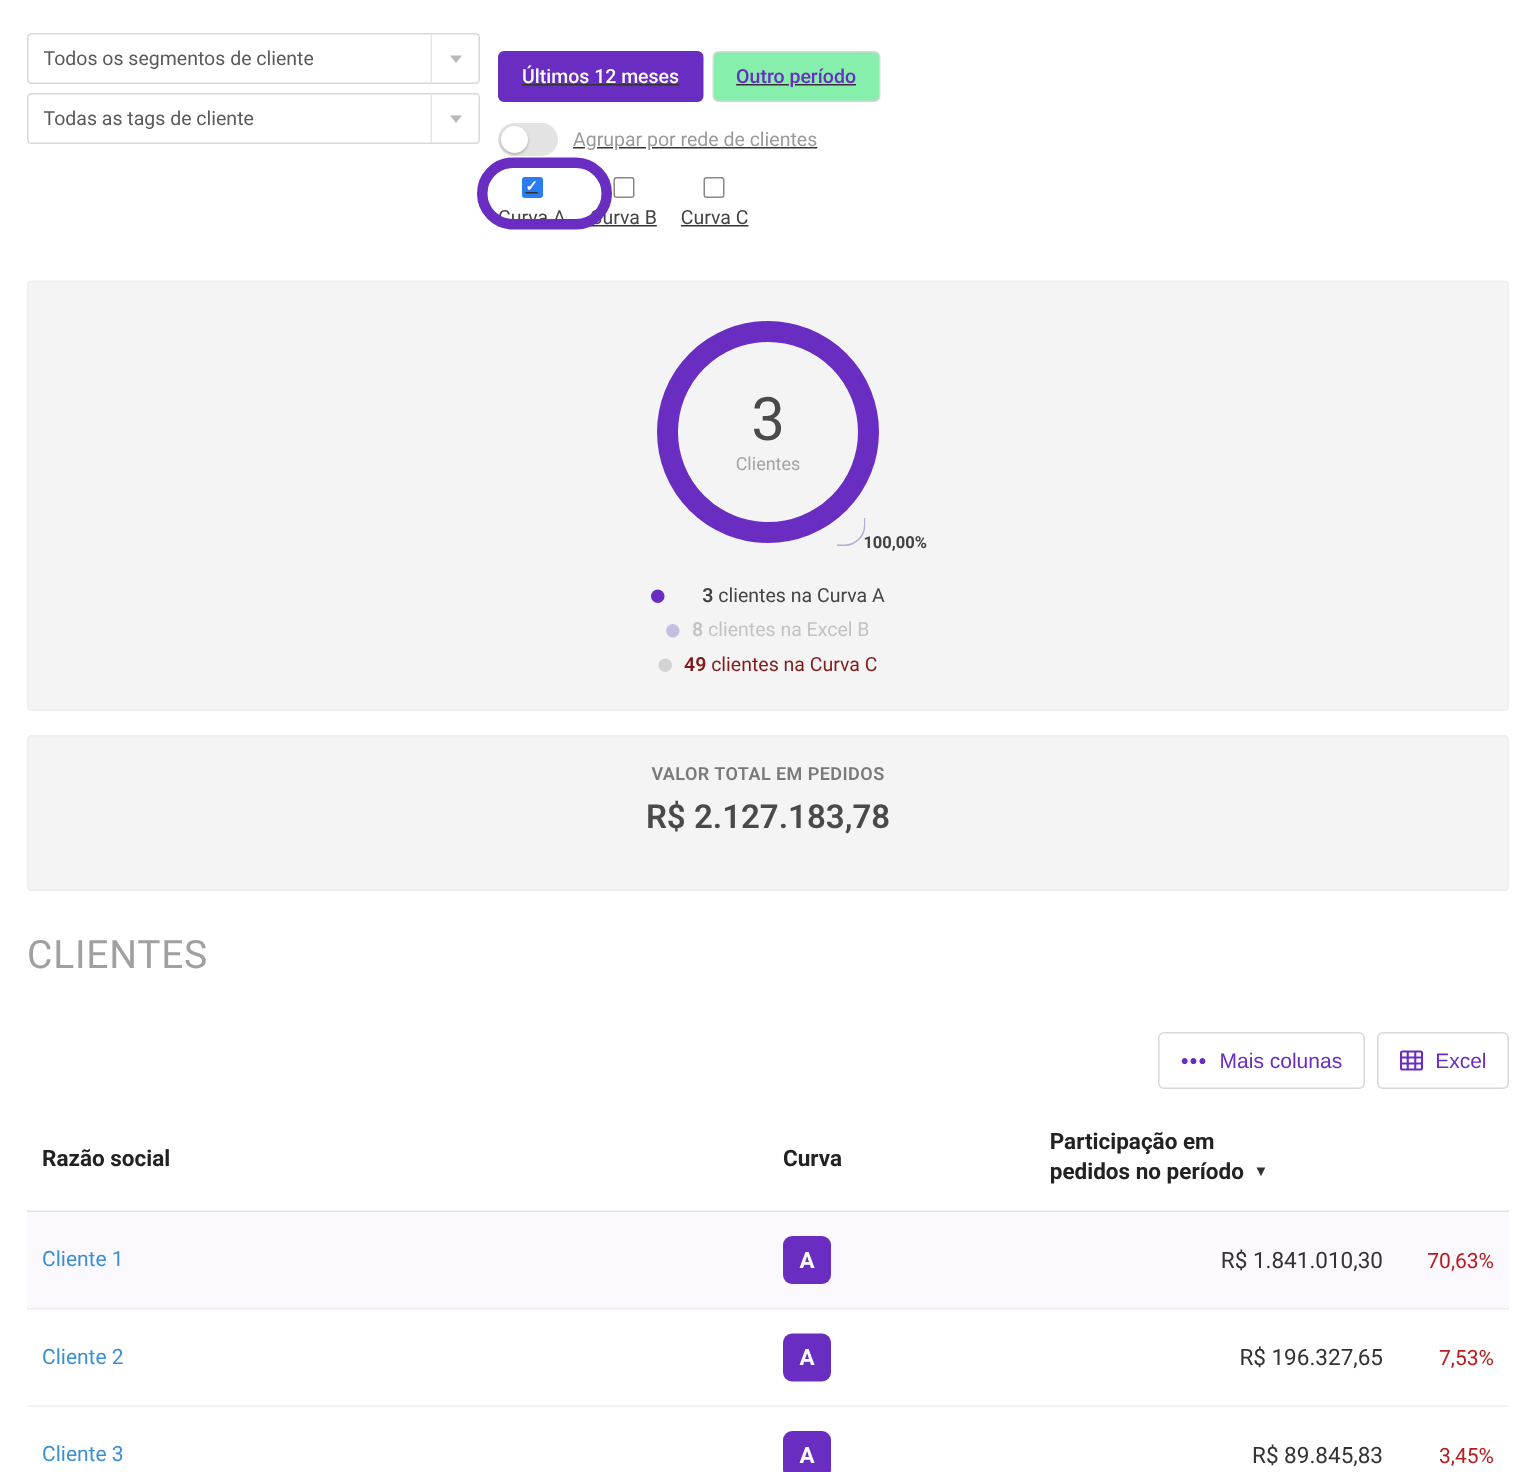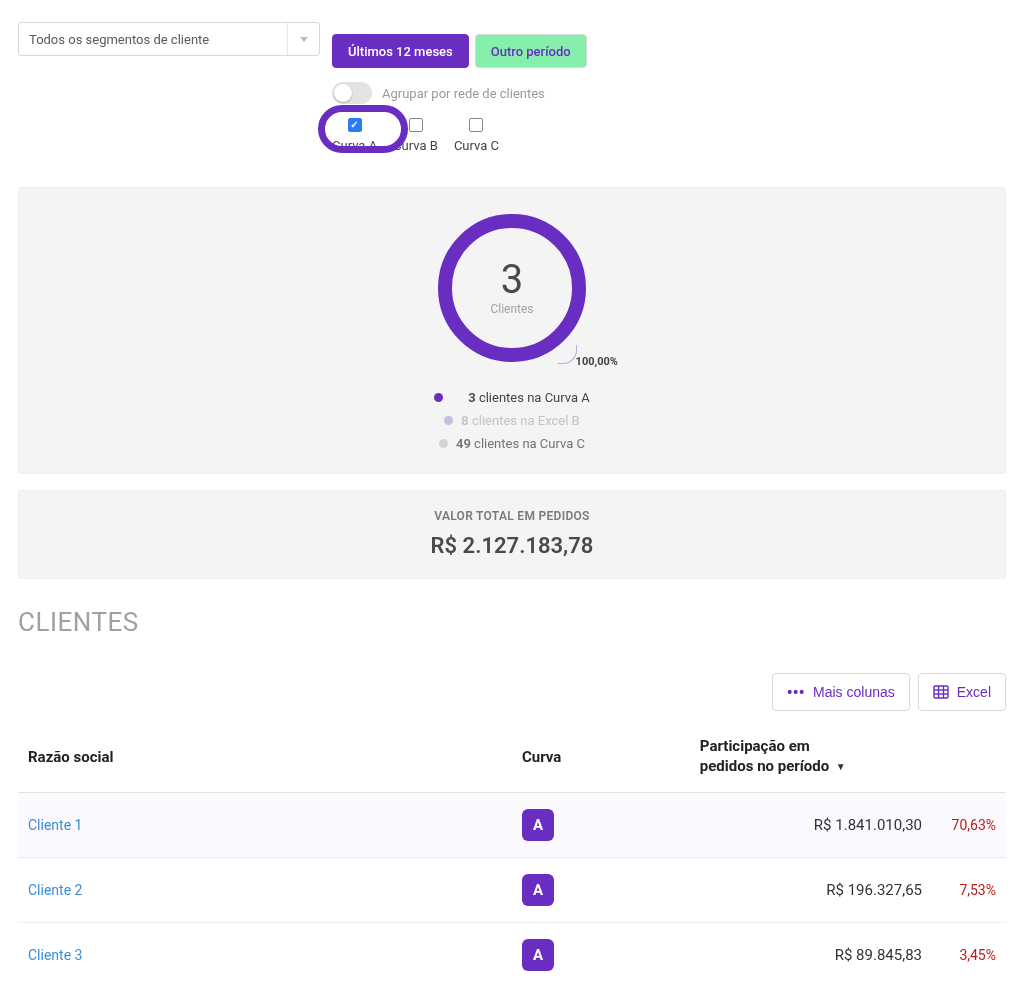--- a/index.html
+++ b/index.html
@@ -16,21 +16,21 @@
     font-size: 13px;
     font-weight: 600;
     letter-spacing: .3px;
     color: #6c6c6c;
     margin-bottom: 16px;
   }
 
   
   .filters-area { display: flex; gap: 12px; margin-bottom: 0; position: relative; }
   .filters-left { display: flex; flex-direction: column; gap: 6px; }
-  .filters-right { display: flex; flex-direction: column; gap: 14px; padding-top: 12px; }
+  .filters-right { display: flex; flex-direction: column; gap: 14px; padding-top: 12px; text-decoration: underline; }
 
   .select {
     width: 302px;
     height: 34px;
     border: 1px solid #d8d8d8;
     border-radius: 3px;
     display: flex;
     align-items: center;
     background: #fff;
     cursor: pointer;
@@ -140,30 +140,30 @@
     width: 18px; height: 18px;
     border-bottom: 1px solid #b9a8da;
     border-right: 1px solid #b9a8da;
     border-bottom-right-radius: 14px;
   }
   .legend { margin-top: 28px; display: flex; flex-direction: column; align-items: center; gap: 8px; }
   .legend-row { display: flex; align-items: center; gap: 8px; font-size: 13px; }
   .legend-dot { width: 9px; height: 9px; border-radius: 50%; }
   .legend-a .legend-dot { background: #6a2dc2; } .legend-a { color: #444; gap: 25px; }
   .legend-b .legend-dot { background: #c8bde0; } .legend-b { color: #c3c3c3; }
-  .legend-c .legend-dot { background: #d3d3d3; } .legend-c { color: #737373; }
+  .legend-c .legend-dot { background: #d3d3d3; } .legend-c { color: #7f1d1d; }
   .legend-row strong { font-weight: 600; }
 
   
   .total-panel {
     margin-top: 16px;
     background: #f4f4f4;
     border: 1px solid #eee;
     border-radius: 3px;
-    padding: 18px 0 20px 0;
+    padding: 18px 0 35px 0;
     text-align: center;
   }
   .total-label { font-size: 12px; letter-spacing: .3px; font-weight: 600; color: #7a7a7a; }
   .total-value { font-size: 22px; font-weight: 600; color: #4a4a4a; margin-top: 10px; }
 
   
   .section-title {
     margin-top: 28px;
     font-size: 26px;
     font-weight: 400;
@@ -211,20 +211,26 @@
 </head>
 <body>
 
 <div class="page">
 
 
   <div class="filters-area">
     <div class="filters-left">
       <div class="select">
         <span class="sel-label">Todos os segmentos de cliente</span>
+        <span class="sel-arrow">
+            <span class="chev-down"></span>
+          </span>
+      </div>
+      <div class="select">
+        <span class="sel-label">Todas as tags de cliente</span>
         <span class="sel-arrow">
             <span class="chev-down"></span>
           </span>
       </div>
     </div>
 
     <div class="filters-right">
       <div class="period-row">
         <div class="btn-pill active">Últimos 12 meses</div>
         <div class="btn-pill">Outro período</div>

